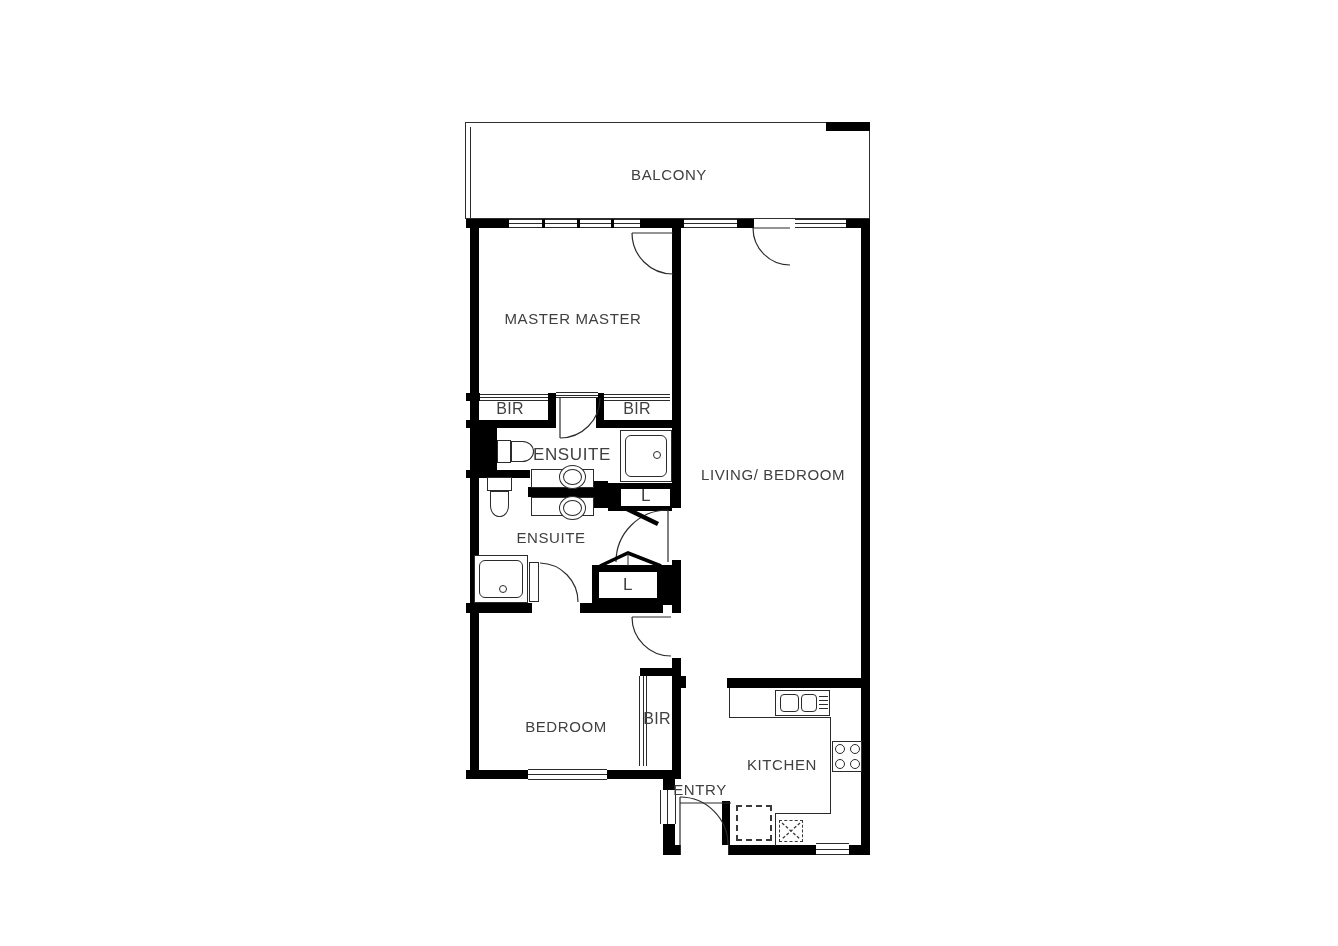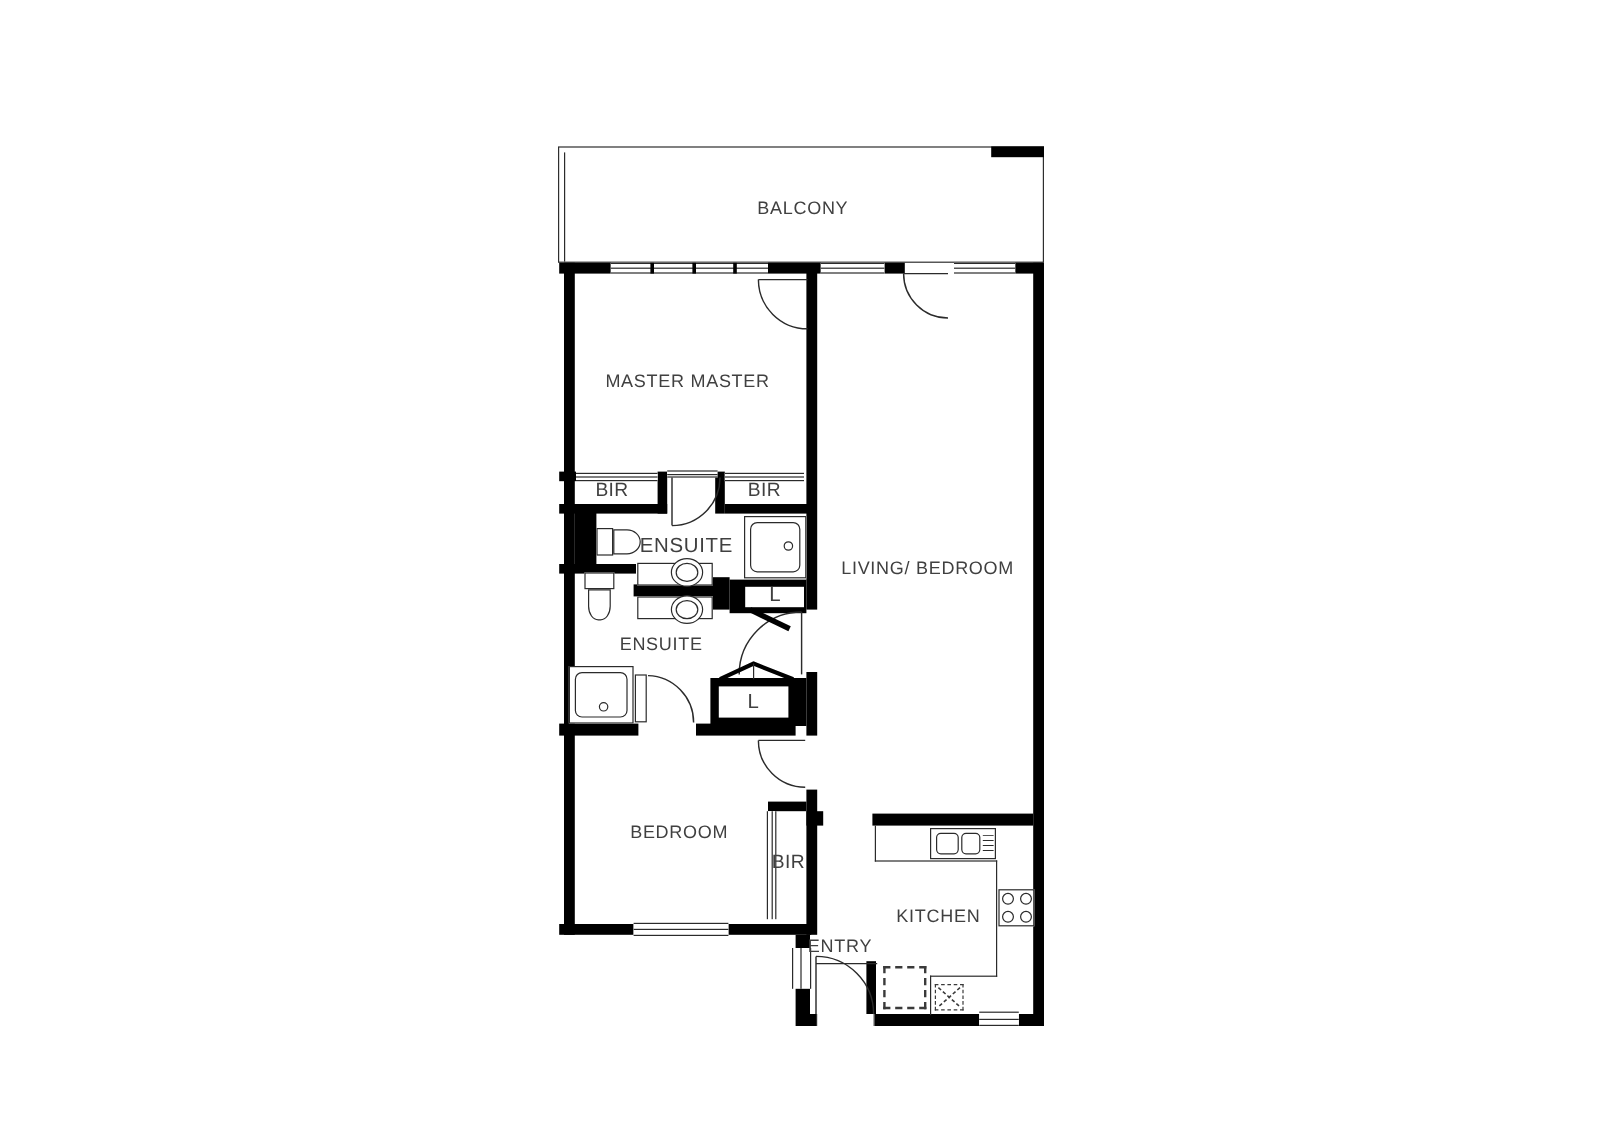--- a/index.html
+++ b/index.html
@@ -159,17 +159,17 @@
 
   <div class="label lbl-lg" style="left:669px;top:174px;">BALCONY</div>
   <div class="label lbl-lg" style="left:573px;top:318px;">MASTER MASTER</div>
   <div class="label lbl-lg" style="left:773px;top:474px;">LIVING/ BEDROOM</div>
   <div class="label lbl-sm" style="left:510px;top:409px;">BIR</div>
   <div class="label lbl-sm" style="left:637px;top:409px;">BIR</div>
   <div class="label lbl-md" style="left:572px;top:455px;">ENSUITE</div>
   <div class="label lbl-md" style="left:646px;top:496px;">L</div>
   <div class="label lbl-lg" style="left:551px;top:537px;">ENSUITE</div>
   <div class="label lbl-md" style="left:628px;top:585px;">L</div>
-  <div class="label lbl-lg" style="left:566px;top:694px;">BEDROOM</div>
+  <div class="label lbl-lg" style="left:566px;top:726px;">BEDROOM</div>
   <div class="label lbl-sm" style="left:657px;top:719px;">BIR</div>
   <div class="label lbl-lg" style="left:782px;top:764px;">KITCHEN</div>
   <div class="label lbl-lg" style="left:700px;top:789px;">ENTRY</div>
 </div>
 
 </body></html>

